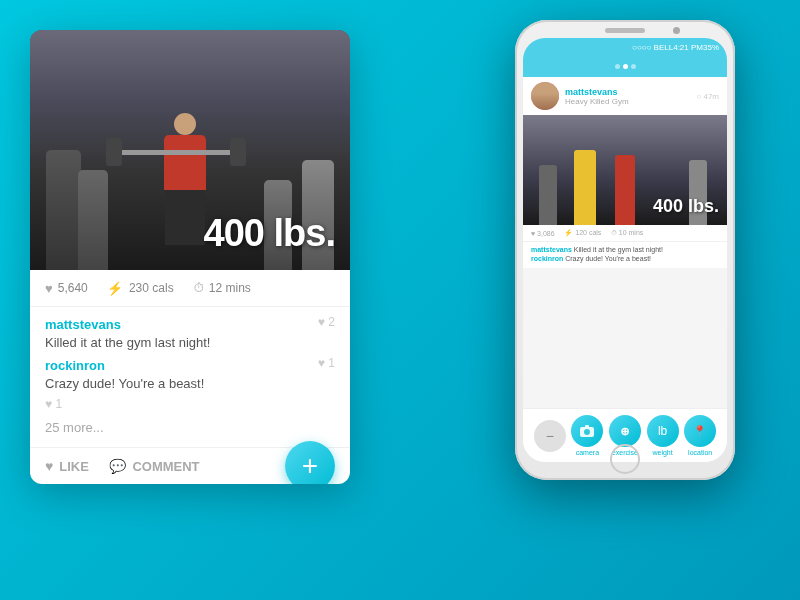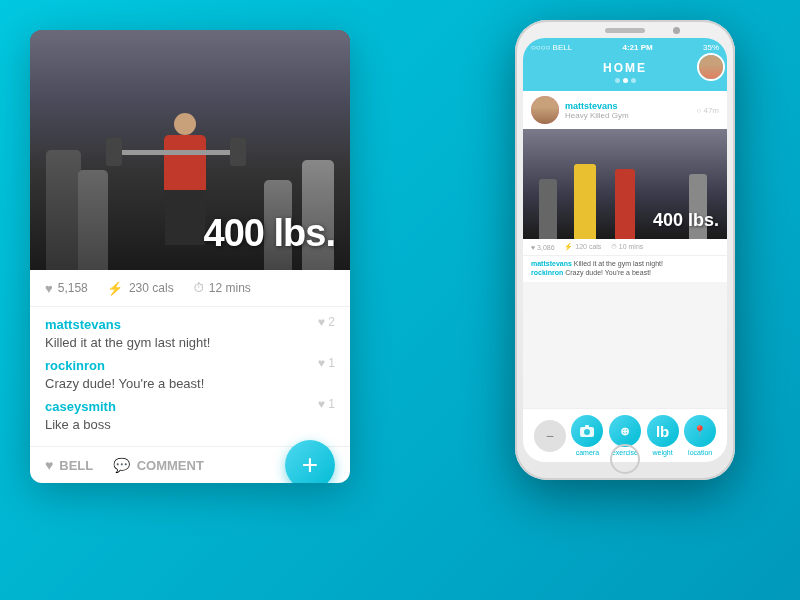--- a/index.html
+++ b/index.html
@@ -222,33 +222,33 @@
       border: 2px solid #ccc;
       border-radius: 50%;
     }
 
     
     .phone-status-bar {
       background: #4dd0e8;
       height: 18px;
       display: flex;
       align-items: center;
-      justify-content: space-between;
+      justify-content: flex-end;
       padding: 0 8px;
     }
 
     .phone-status-left {
       font-size: 8px;
       color: white;
     }
 
     .phone-status-center {
       font-size: 8px;
       color: white;
-      font-weight: 700;
+      font-weight: 400;
     }
 
     .phone-status-right {
       font-size: 8px;
       color: white;
     }
 
     .phone-nav-bar {
       background: #4dd0e8;
       padding: 5px 10px 8px;
@@ -442,21 +442,21 @@
     <div style="position:absolute;bottom:115px;left:50%;transform:translateX(-60%);width:140px;height:5px;background:#999;border-radius:3px;">
       <div style="position:absolute;left:0;top:-12px;width:16px;height:28px;background:#444;border-radius:3px;"></div>
       <div style="position:absolute;right:0;top:-12px;width:16px;height:28px;background:#444;border-radius:3px;"></div>
     </div>
     <div class="weight-text">400 lbs.</div>
   </div>
 
   <div class="card-stats">
     <div class="stat-item">
       <span class="stat-icon">♥</span>
-      <span>5,158</span>
+      <span>5,640</span>
     </div>
     <div class="stat-item">
       <span class="stat-icon">⚡</span>
       <span>230 cals</span>
     </div>
     <div class="stat-item">
       <span class="stat-icon">⏱</span>
       <span>12 mins</span>
     </div>
   </div>
@@ -472,33 +472,29 @@
     </div>
     <div class="comment-row comment-with-like">
       <div>
         <span class="comment-username">rockinron</span>
         <br>
         <span class="comment-text">Crazy dude! You're a beast!</span>
       </div>
       <div class="comment-like-count">♥ 1</div>
     </div>
     <div class="comment-row comment-with-like">
-      <div>
-        <span class="comment-username">caseysmith</span>
-        <br>
-        <span class="comment-text">Like a boss</span>
-      </div>
       <div class="comment-like-count">♥ 1</div>
     </div>
+    <span class="more-link">25 more...</span>
   </div>
 
   <div class="card-actions">
     <button class="action-btn">
       <span class="icon">♥</span>
-      <span>BELL</span>
+      <span>LIKE</span>
     </button>
     <button class="action-btn">
       <span class="icon">💬</span>
       <span>COMMENT</span>
     </button>
     <button class="fab-btn">
       <span>+</span>
     </button>
   </div>
 </div>
@@ -510,27 +506,20 @@
 
     <div class="phone-screen">
 
       <div class="phone-status-bar">
         <span class="phone-status-left">○○○○ BELL</span>
         <span class="phone-status-center">4:21 PM</span>
         <span class="phone-status-right">35%</span>
       </div>
 
       <div class="phone-nav-bar">
-        <div style="position:relative;display:flex;align-items:center;justify-content:center;">
-
-          <div style="position:absolute;right:-8px;top:-8px;width:28px;height:28px;border-radius:50%;background:linear-gradient(135deg,#e08060,#c05040);border:2px solid white;overflow:hidden;display:flex;align-items:center;justify-content:center;">
-            <div style="width:100%;height:100%;background:linear-gradient(180deg,#c8a07a 40%,#e08060 100%);"></div>
-          </div>
-          <span class="phone-nav-title">HOME</span>
-        </div>
         <div class="phone-nav-dots">
           <div class="phone-nav-dot"></div>
           <div class="phone-nav-dot active"></div>
           <div class="phone-nav-dot"></div>
         </div>
       </div>
 
       <div class="phone-post-header">
         <div class="phone-avatar">
           <div style="width:100%;height:100%;background:linear-gradient(180deg,#c8a07a 40%,#a07050 100%);border-radius:50%;"></div>
@@ -581,21 +570,21 @@
                 <rect x="5" y="0" width="4" height="3" rx="1" fill="white" opacity="0.9"></rect>
               </svg>
           </div>
           <span class="phone-action-label">camera</span>
         </div>
         <div class="phone-action-item">
           <div class="phone-action-circle" style="font-size:11px;font-weight:700;">⊕</div>
           <span class="phone-action-label">exercise</span>
         </div>
         <div class="phone-action-item">
-          <div class="phone-action-circle" style="font-size:15px;font-weight:700;">lb</div>
+          <div class="phone-action-circle" style="font-size:12px;font-weight:400;">lb</div>
           <span class="phone-action-label">weight</span>
         </div>
         <div class="phone-action-item">
           <div class="phone-action-circle" style="font-size:11px;">📍</div>
           <span class="phone-action-label">location</span>
         </div>
       </div>
     </div>
 
     <div class="phone-home-btn"></div>

